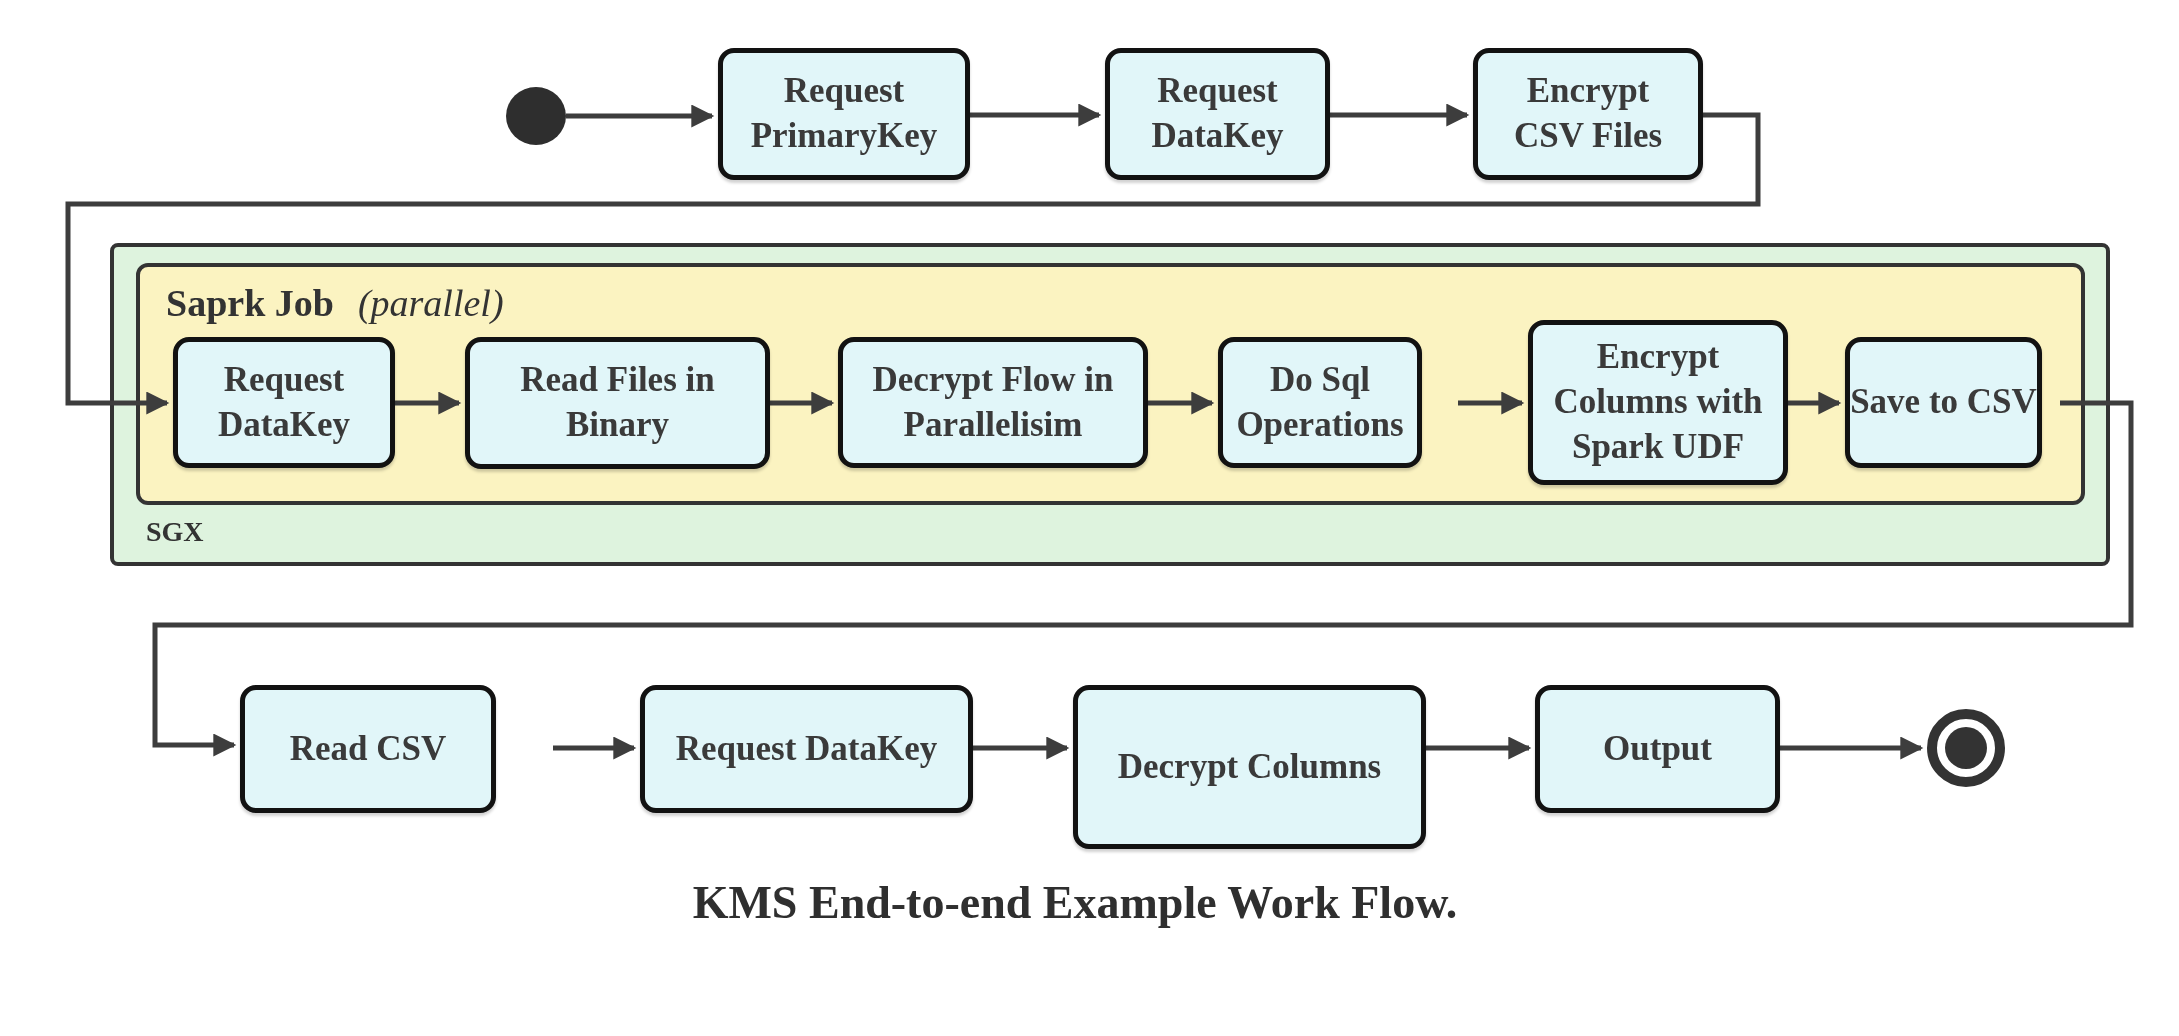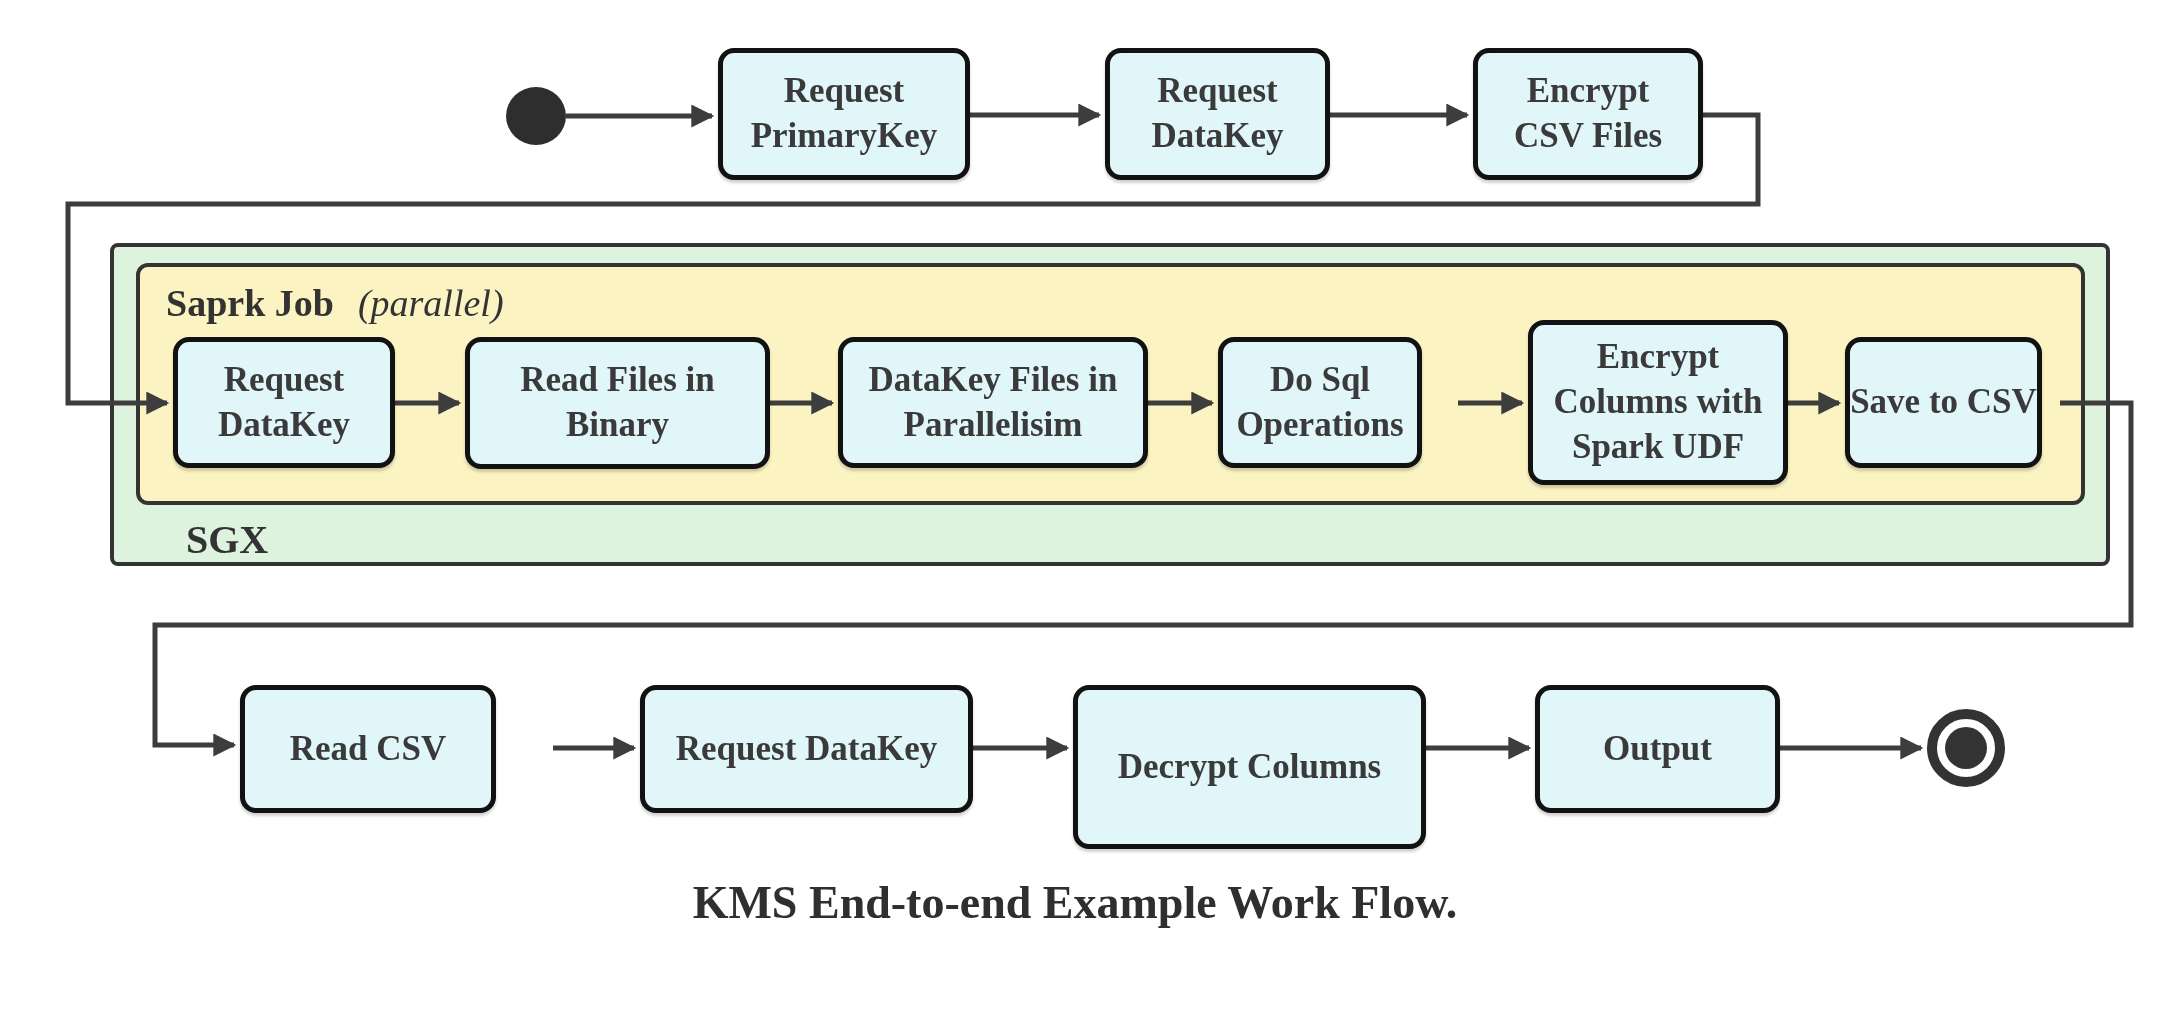--- a/index.html
+++ b/index.html
@@ -15,21 +15,21 @@
   }
   .spark{
     left:136px;top:263px;width:1949px;height:242px;
     background:#fbf3c1;border:4px solid #333333;border-radius:12px;
   }
   .container-label{
     position:absolute;z-index:3;font-weight:bold;color:#333333;white-space:nowrap;
   }
   .spark-label{left:166px;top:281px;font-size:38px;}
   .spark-label .mode{font-weight:normal;font-style:italic;margin-left:24px;}
-  .sgx-label{left:146px;top:516px;font-size:40px;margin-left:40px;}
+  .sgx-label{left:146px;top:516px;font-size:28px;}
   
   #wires{position:absolute;left:0;top:0;z-index:2;}
   
   .node{
     position:absolute;box-sizing:border-box;z-index:3;
     background:#e1f6f9;border:5px solid #121212;border-radius:16px;
     display:flex;align-items:center;justify-content:center;text-align:center;
     font-weight:bold;font-size:35px;line-height:1.28;color:#3a3a3a;
     padding:4px 14px;box-shadow:0 3px 3px rgba(0,0,0,0.18);
   }
@@ -100,21 +100,21 @@
   <span>Encrypt CSV Files</span>
 </div>
 
 <div class="node" style="left:173px;top:337px;width:222px;height:131px">
   <span>Request DataKey</span>
 </div>
 <div class="node" style="left:465px;top:337px;width:305px;height:132px">
   <span>Read Files in Binary</span>
 </div>
 <div class="node" style="left:838px;top:337px;width:310px;height:131px">
-  <span>DataKey Files in Parallelisim</span>
+  <span>Decrypt Flow in Parallelisim</span>
 </div>
 <div class="node" style="left:1218px;top:337px;width:204px;height:131px">
   <span>Do Sql Operations</span>
 </div>
 <div class="node" style="left:1528px;top:320px;width:260px;height:165px">
   <span>Encrypt Columns with Spark UDF</span>
 </div>
 <div class="node" style="left:1845px;top:337px;width:197px;height:131px;padding:4px 0">
   <span>Save to CSV</span>
 </div>

